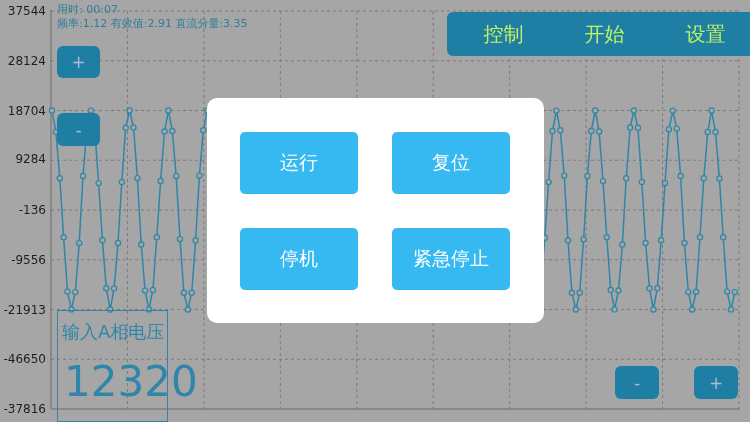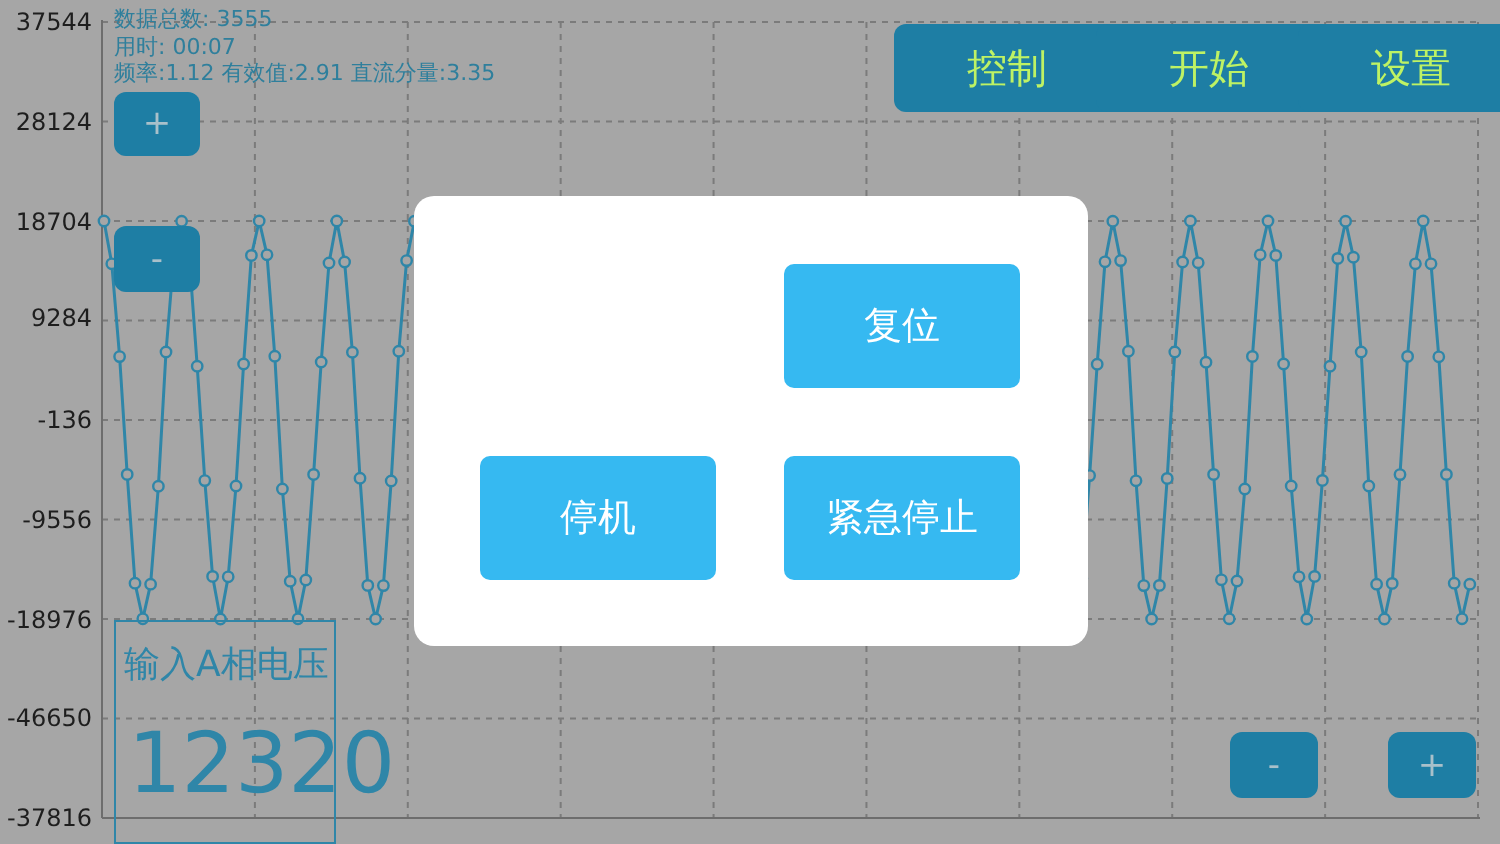--- a/index.html
+++ b/index.html
@@ -250,27 +250,26 @@
     </g>
 </svg>
 
 <div id="yaxis">
     <div class="yaxis-label" style="top: 4px;">37544</div>
     <div class="yaxis-label" style="top: 53.75px;">28124</div>
     <div class="yaxis-label" style="top: 103.5px;">18704</div>
     <div class="yaxis-label" style="top: 152px;">9284</div>
     <div class="yaxis-label" style="top: 203px;">-136</div>
     <div class="yaxis-label" style="top: 252.75px;">-9556</div>
-    <div class="yaxis-label" style="top: 302.5px;">-18976</div>
+    <div class="yaxis-label" style="top: 302.5px;">-21913</div>
     <div class="yaxis-label" style="top: 352.25px;">-46650</div>
     <div class="yaxis-label" style="top: 402px;">-37816</div>
   </div>
 
 <div class="info">
-  <div>数据总数: 3555</div>
   <div>用时: 00:07</div>
   <div>频率:1.12 有效值:2.91 直流分量:3.35</div>
 </div>
 
 <div class="top-btn" style="left:447px">控制</div>
 <div class="top-btn" style="left:548px">开始</div>
 <div class="top-btn" style="left:649px">设置</div>
 
 <div class="sq-btn" style="left:57px;top:46px;width:43px;height:32px">
   <span>+</span>
@@ -285,16 +284,17 @@
 <div class="sq-btn" style="left:694px;top:366px">
   <span>+</span>
 </div>
 
 <div class="readout">
   <div class="label">输入A相电压</div>
   <div class="value">12320</div>
 </div>
 
 <div class="dialog">
+  <div class="dbtn" style="left:33px;top:34px">运行</div>
   <div class="dbtn" style="left:33px;top:130px">停机</div>
   <div class="dbtn" style="left:185px;top:34px">复位</div>
   <div class="dbtn" style="left:185px;top:130px">紧急停止</div>
 </div>
 
 </body></html>

